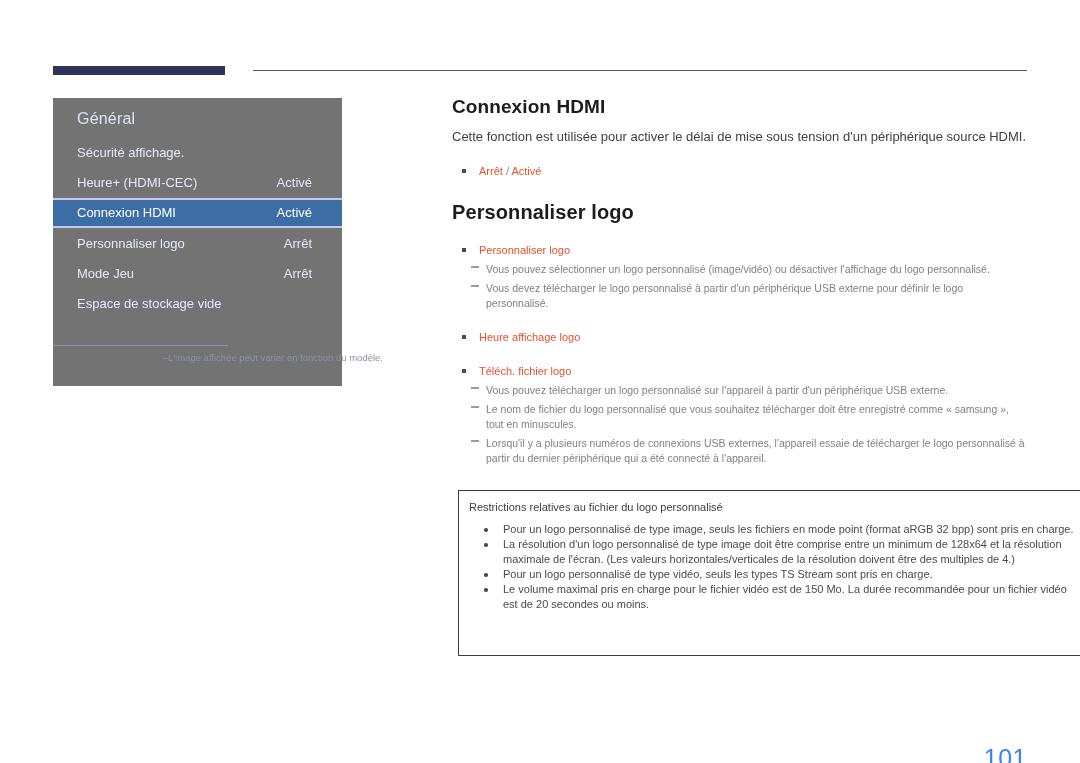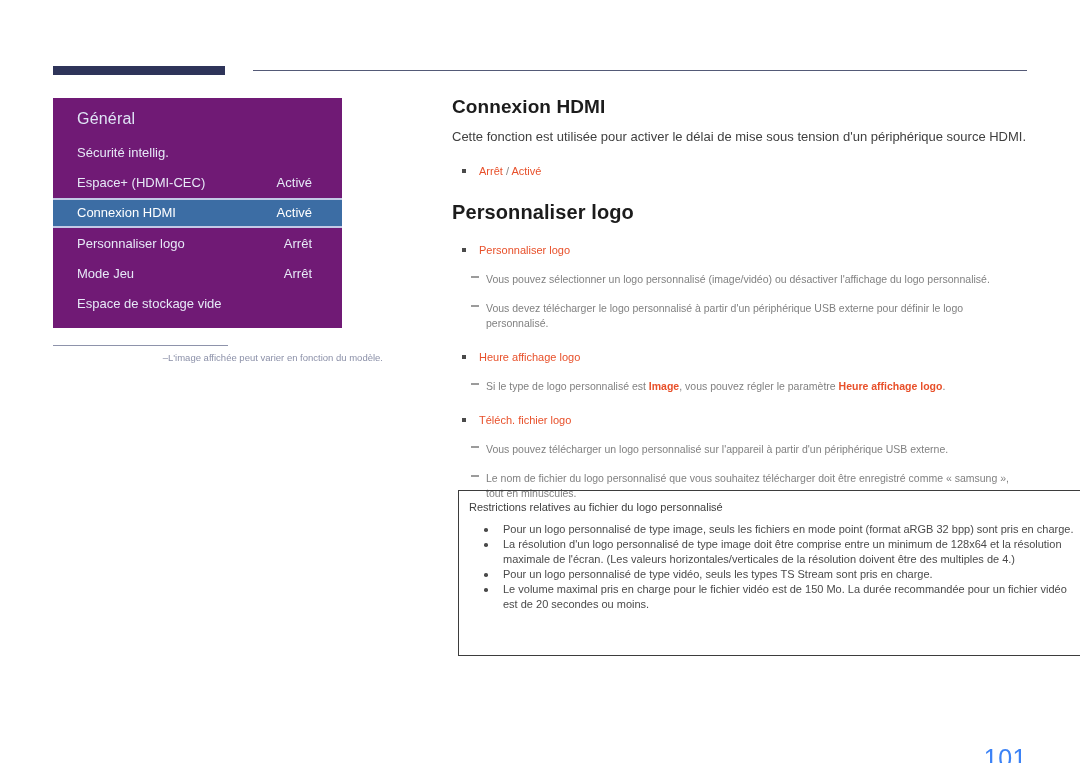--- a/index.html
+++ b/index.html
@@ -40,22 +40,22 @@
     height: 1px;
     background: #545a77;
   }
 
   
   #osd-panel {
     position: absolute;
     left: 53px;
     top: 98px;
     width: 289px;
-    height: 230px;
-    background: #701a75;
+    height: 288px;
+    background: #737373;
     box-sizing: border-box;
   }
   .osd-title {
     position: absolute;
     left: 24px;
     top: 12px;
     font-size: 16px;
     color: #dfe4f5;
     letter-spacing: .2px;
   }
@@ -167,21 +167,21 @@
   li.bullet-item .sep { color: #8a8a8a; }
 
   ul.dashes {
     list-style: none;
     margin: 3px 0 0 0;
     padding: 0;
   }
   ul.dashes > li.dash-item {
     position: relative;
     padding-left: 34px;
-    margin-top: 14px;
+    margin-top: 4px;
     font-size: 10.5px;
     line-height: 15px;
     color: #818181;
   }
   ul.dashes > li.dash-item::before {
     content: "";
     position: absolute;
     left: 19px;
     top: 4px;
     width: 8px;
@@ -245,26 +245,26 @@
 
 <div id="header-rule">
   <div class="bar-thick"></div>
   <div class="bar-thin"></div>
 </div>
 
 <div id="osd-panel">
   <div class="osd-title">Général</div>
 
   <div class="osd-row" style="top:40px;">
-    <span class="osd-label">Sécurité intellig.</span>
+    <span class="osd-label">Sécurité affichage.</span>
     <span class="osd-value"></span>
   </div>
 
   <div class="osd-row" style="top:70px;">
-    <span class="osd-label">Espace+ (HDMI-CEC)</span>
+    <span class="osd-label">Heure+ (HDMI-CEC)</span>
     <span class="osd-value">Activé</span>
   </div>
 
   <div class="osd-row selected" style="top:100px;">
     <span class="osd-label">Connexion HDMI</span>
     <span class="osd-value">Activé</span>
   </div>
 
   <div class="osd-row" style="top:131px;">
     <span class="osd-label">Personnaliser logo</span>
@@ -304,30 +304,28 @@
     <li class="bullet-item">Personnaliser logo</li>
   </ul>
   <ul class="dashes">
     <li class="dash-item">Vous pouvez sélectionner un logo personnalisé (image/vidéo) ou désactiver l'affichage du logo personnalisé.</li>
     <li class="dash-item">Vous devez télécharger le logo personnalisé à partir d'un périphérique USB externe pour définir le logo personnalisé.</li>
   </ul>
 
   <ul class="bullets">
     <li class="bullet-item">Heure affichage logo</li>
   </ul>
-  <ul class="dashes">
-    <li class="dash-item"><span>Si le type de logo personnalisé est </span><span class="hl">Image</span><span>, vous pouvez régler le paramètre </span><span class="hl">Heure affichage logo</span><span>.</span></li>
-  </ul>
 
   <ul class="bullets">
     <li class="bullet-item">Téléch. fichier logo</li>
   </ul>
   <ul class="dashes">
     <li class="dash-item">Vous pouvez télécharger un logo personnalisé sur l'appareil à partir d'un périphérique USB externe.</li>
     <li class="dash-item">Le nom de fichier du logo personnalisé que vous souhaitez télécharger doit être enregistré comme « samsung », tout en minuscules.</li>
+    <li class="dash-item">Lorsqu'il y a plusieurs numéros de connexions USB externes, l'appareil essaie de télécharger le logo personnalisé à partir du dernier périphérique qui a été connecté à l'appareil.</li>
   </ul>
 </div>
 
 <div id="restriction-box">
   <div class="box-heading">Restrictions relatives au fichier du logo personnalisé</div>
   <ul class="box-list">
     <li>Pour un logo personnalisé de type image, seuls les fichiers en mode point (format aRGB 32 bpp) sont pris en charge.</li>
     <li>La résolution d'un logo personnalisé de type image doit être comprise entre un minimum de 128x64 et la résolution maximale de l'écran. (Les valeurs horizontales/verticales de la résolution doivent être des multiples de 4.)</li>
     <li>Pour un logo personnalisé de type vidéo, seuls les types TS Stream sont pris en charge.</li>
     <li>Le volume maximal pris en charge pour le fichier vidéo est de 150 Mo. La durée recommandée pour un fichier vidéo est de 20 secondes ou moins.</li>

